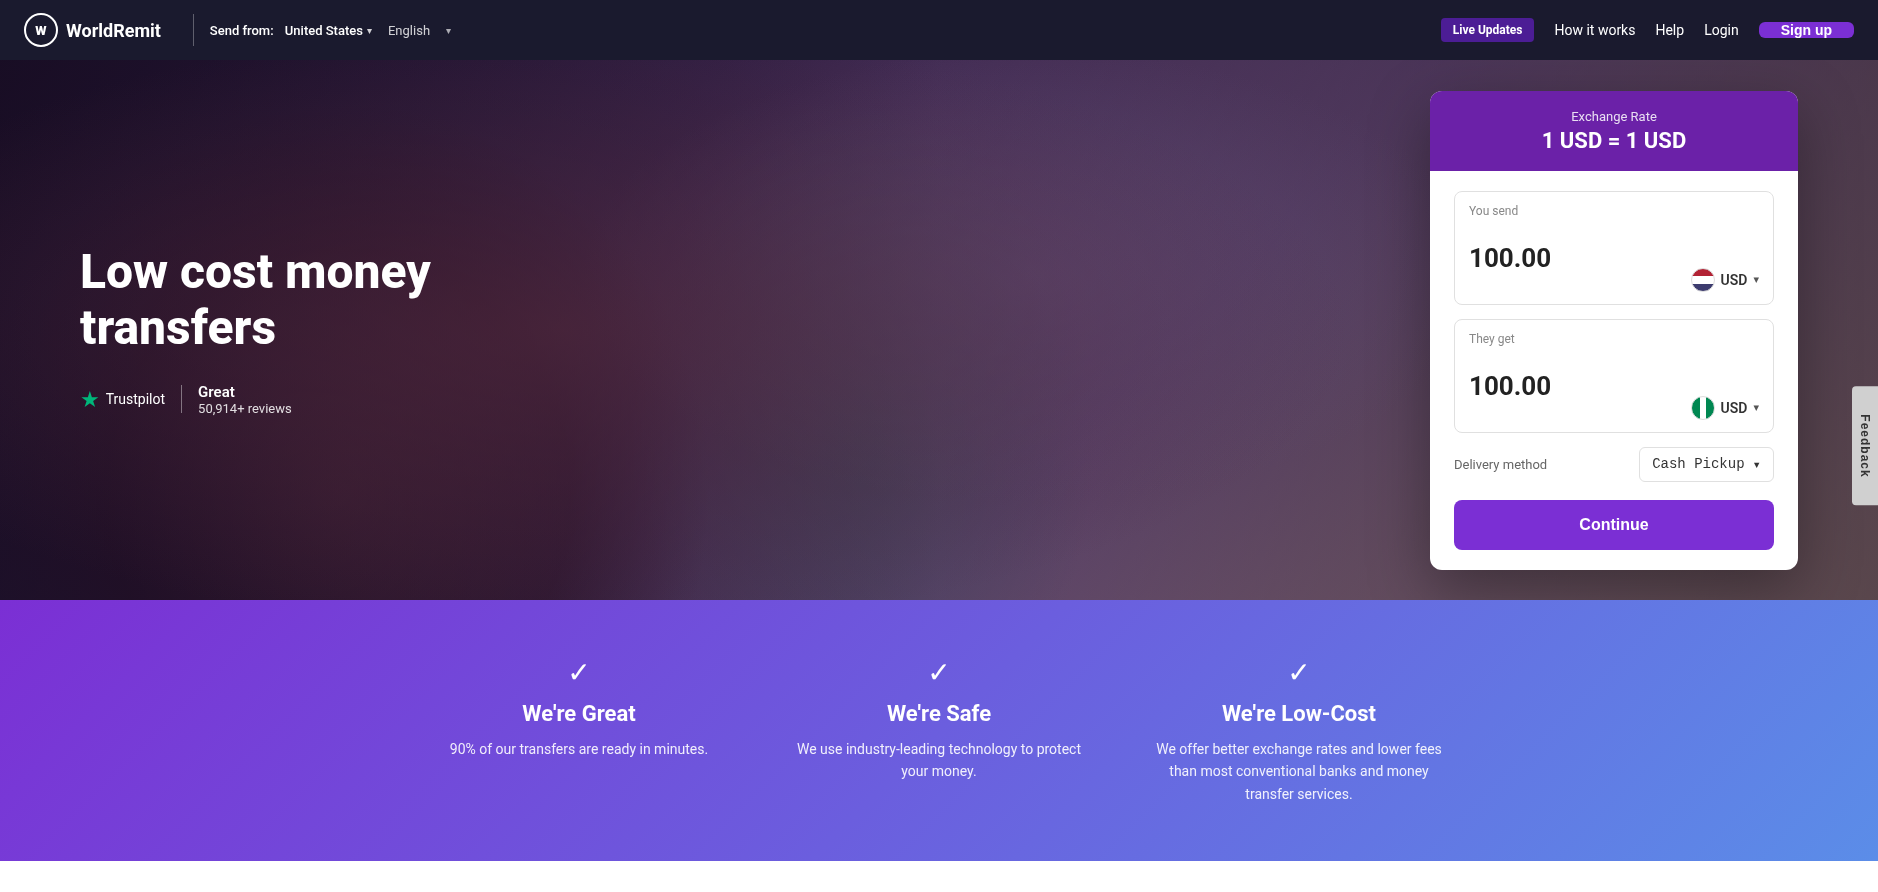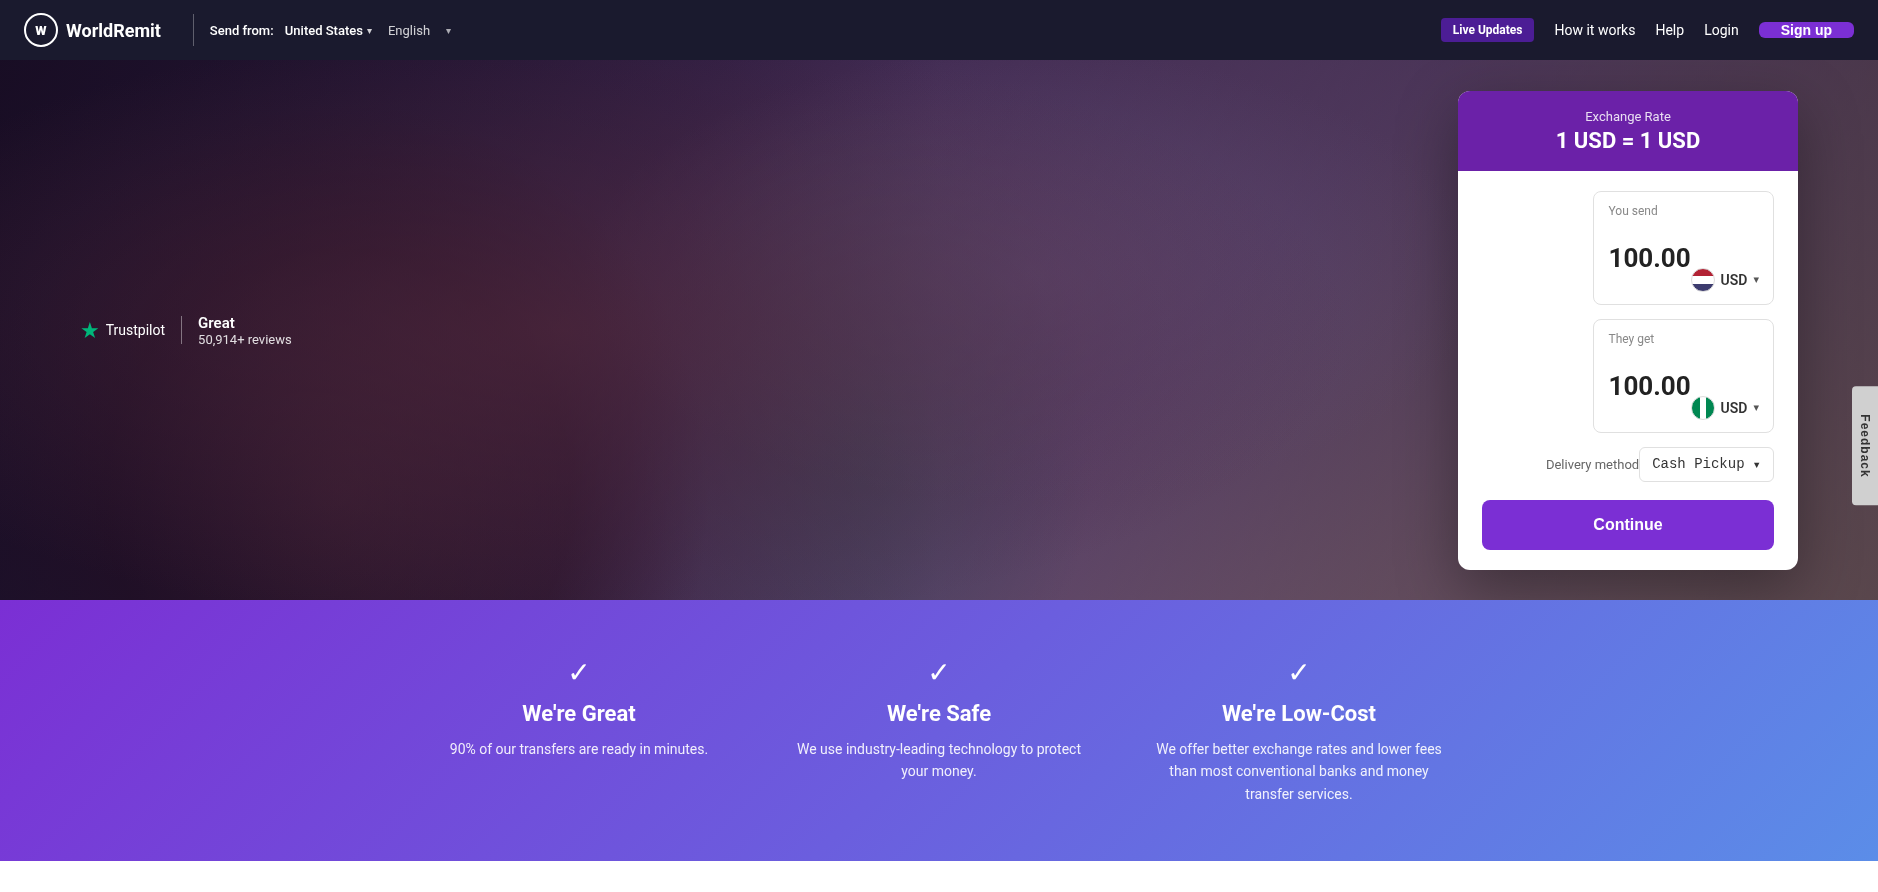--- a/index.html
+++ b/index.html
@@ -149,21 +149,21 @@
       background: rgba(255,255,255,0.4);
     }
     .tp-reviews {
       color: white;
     }
     .tp-great { font-size: 15px; font-weight: 600; }
     .tp-count { font-size: 13px; opacity: 0.85; }
 
     
     .transfer-card {
-      width: 340px;
+      width: 368px;
       background: white;
       border-radius: 12px;
       overflow: hidden;
       box-shadow: 0 20px 60px rgba(0,0,0,0.35);
       margin-left: 60px;
     }
     .card-header {
       background: #6b21a8;
       padding: 18px 24px;
       text-align: center;
@@ -176,21 +176,20 @@
     .exchange-rate-value {
       color: white;
       font-size: 22px;
       font-weight: 700;
     }
     .card-body {
       padding: 20px 24px;
       display: flex;
       flex-direction: column;
       gap: 14px;
-      align-items: flex-end;
     }
     .amount-field {
       border: 1.5px solid #e0e0e0;
       border-radius: 8px;
       padding: 12px 14px;
     }
     .field-label {
       font-size: 12px;
       color: #888;
       margin-bottom: 6px;
@@ -368,20 +367,21 @@
   </div>
 </nav>
 
 <section class="hero">
   <div class="hero-bg"></div>
   <div class="person-left"></div>
   <div class="person-right"></div>
   <div class="hero-photo-overlay"></div>
   <div class="hero-content">
     <div class="hero-text">
+      <h1 class="hero-headline">Low cost money transfers</h1>
       <div class="trustpilot-row">
         <div class="trustpilot-brand">
           <span class="tp-star">★</span>
           <span>Trustpilot</span>
         </div>
         <div class="tp-divider"></div>
         <div class="tp-reviews">
           <div class="tp-great">Great</div>
           <div class="tp-count">50,914+ reviews</div>
         </div>

